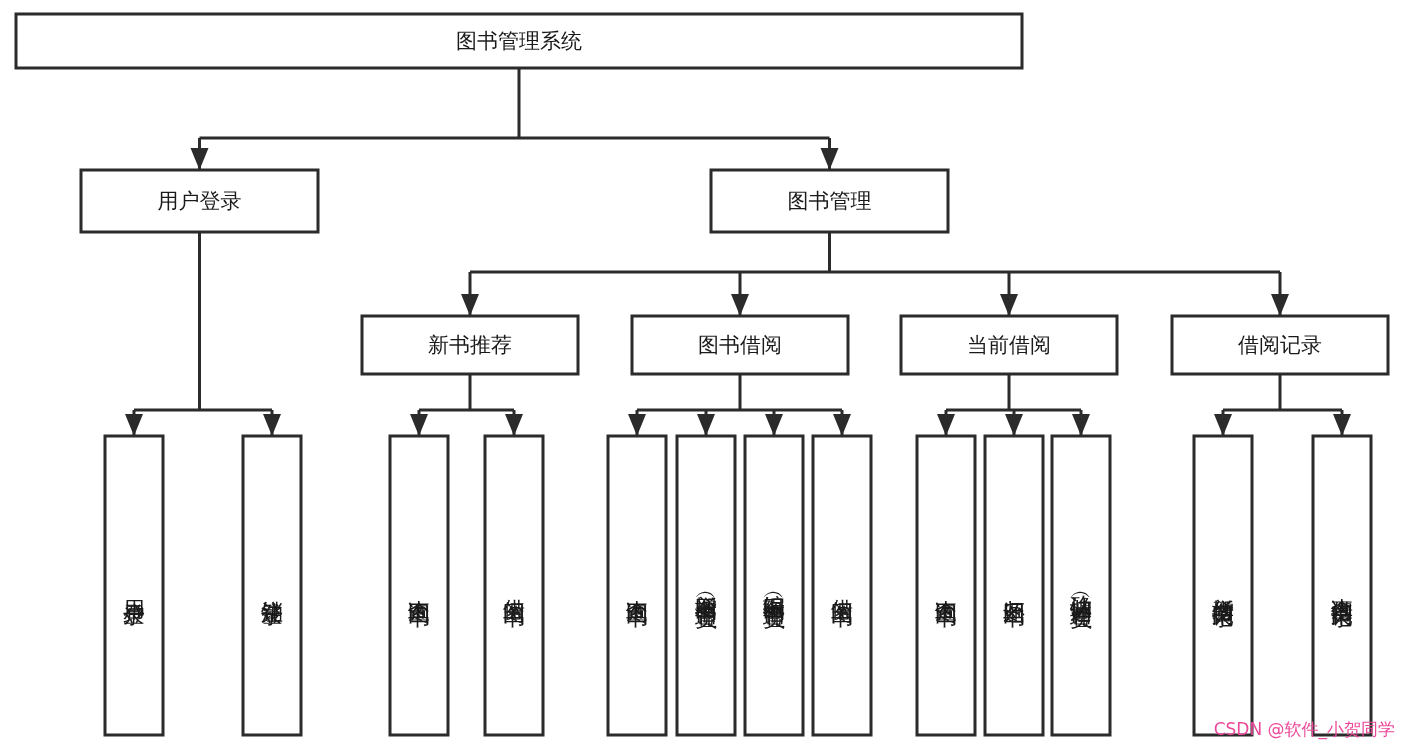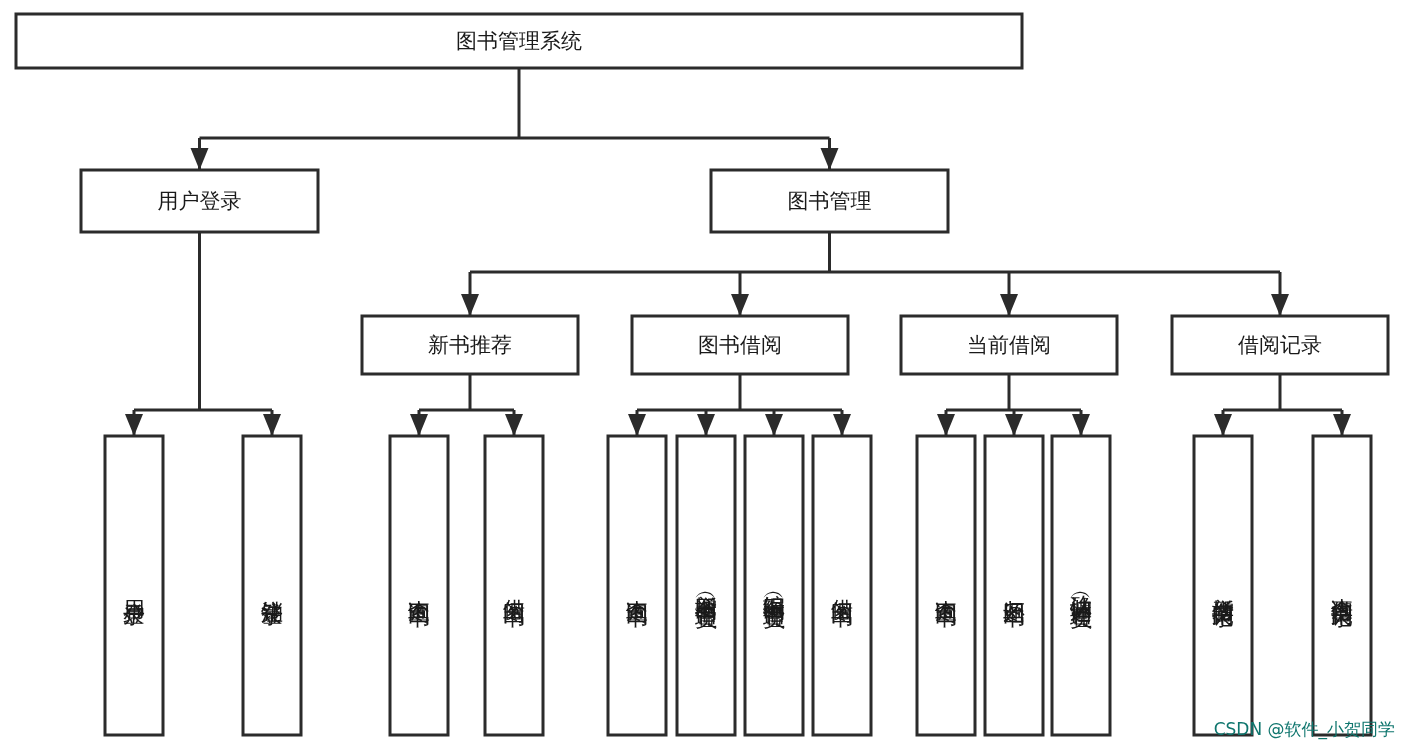--- a/index.html
+++ b/index.html
@@ -63,21 +63,21 @@
     text-align: center;
     white-space: nowrap;
     pointer-events: none;
   }
   .watermark {
     position: absolute;
     right: 10px;
     bottom: 6px;
     font-family: "DejaVu Sans", "Liberation Sans", sans-serif;
     font-size: 17px;
-    color: #0f766e;
+    color: #ec4899;
     white-space: nowrap;
   }
 </style>
 </head>
 <body>
 
 <div id="diagram-root">
 
   <svg class="diagram" viewBox="0 0 1405 747" xmlns="http://www.w3.org/2000/svg">
 

